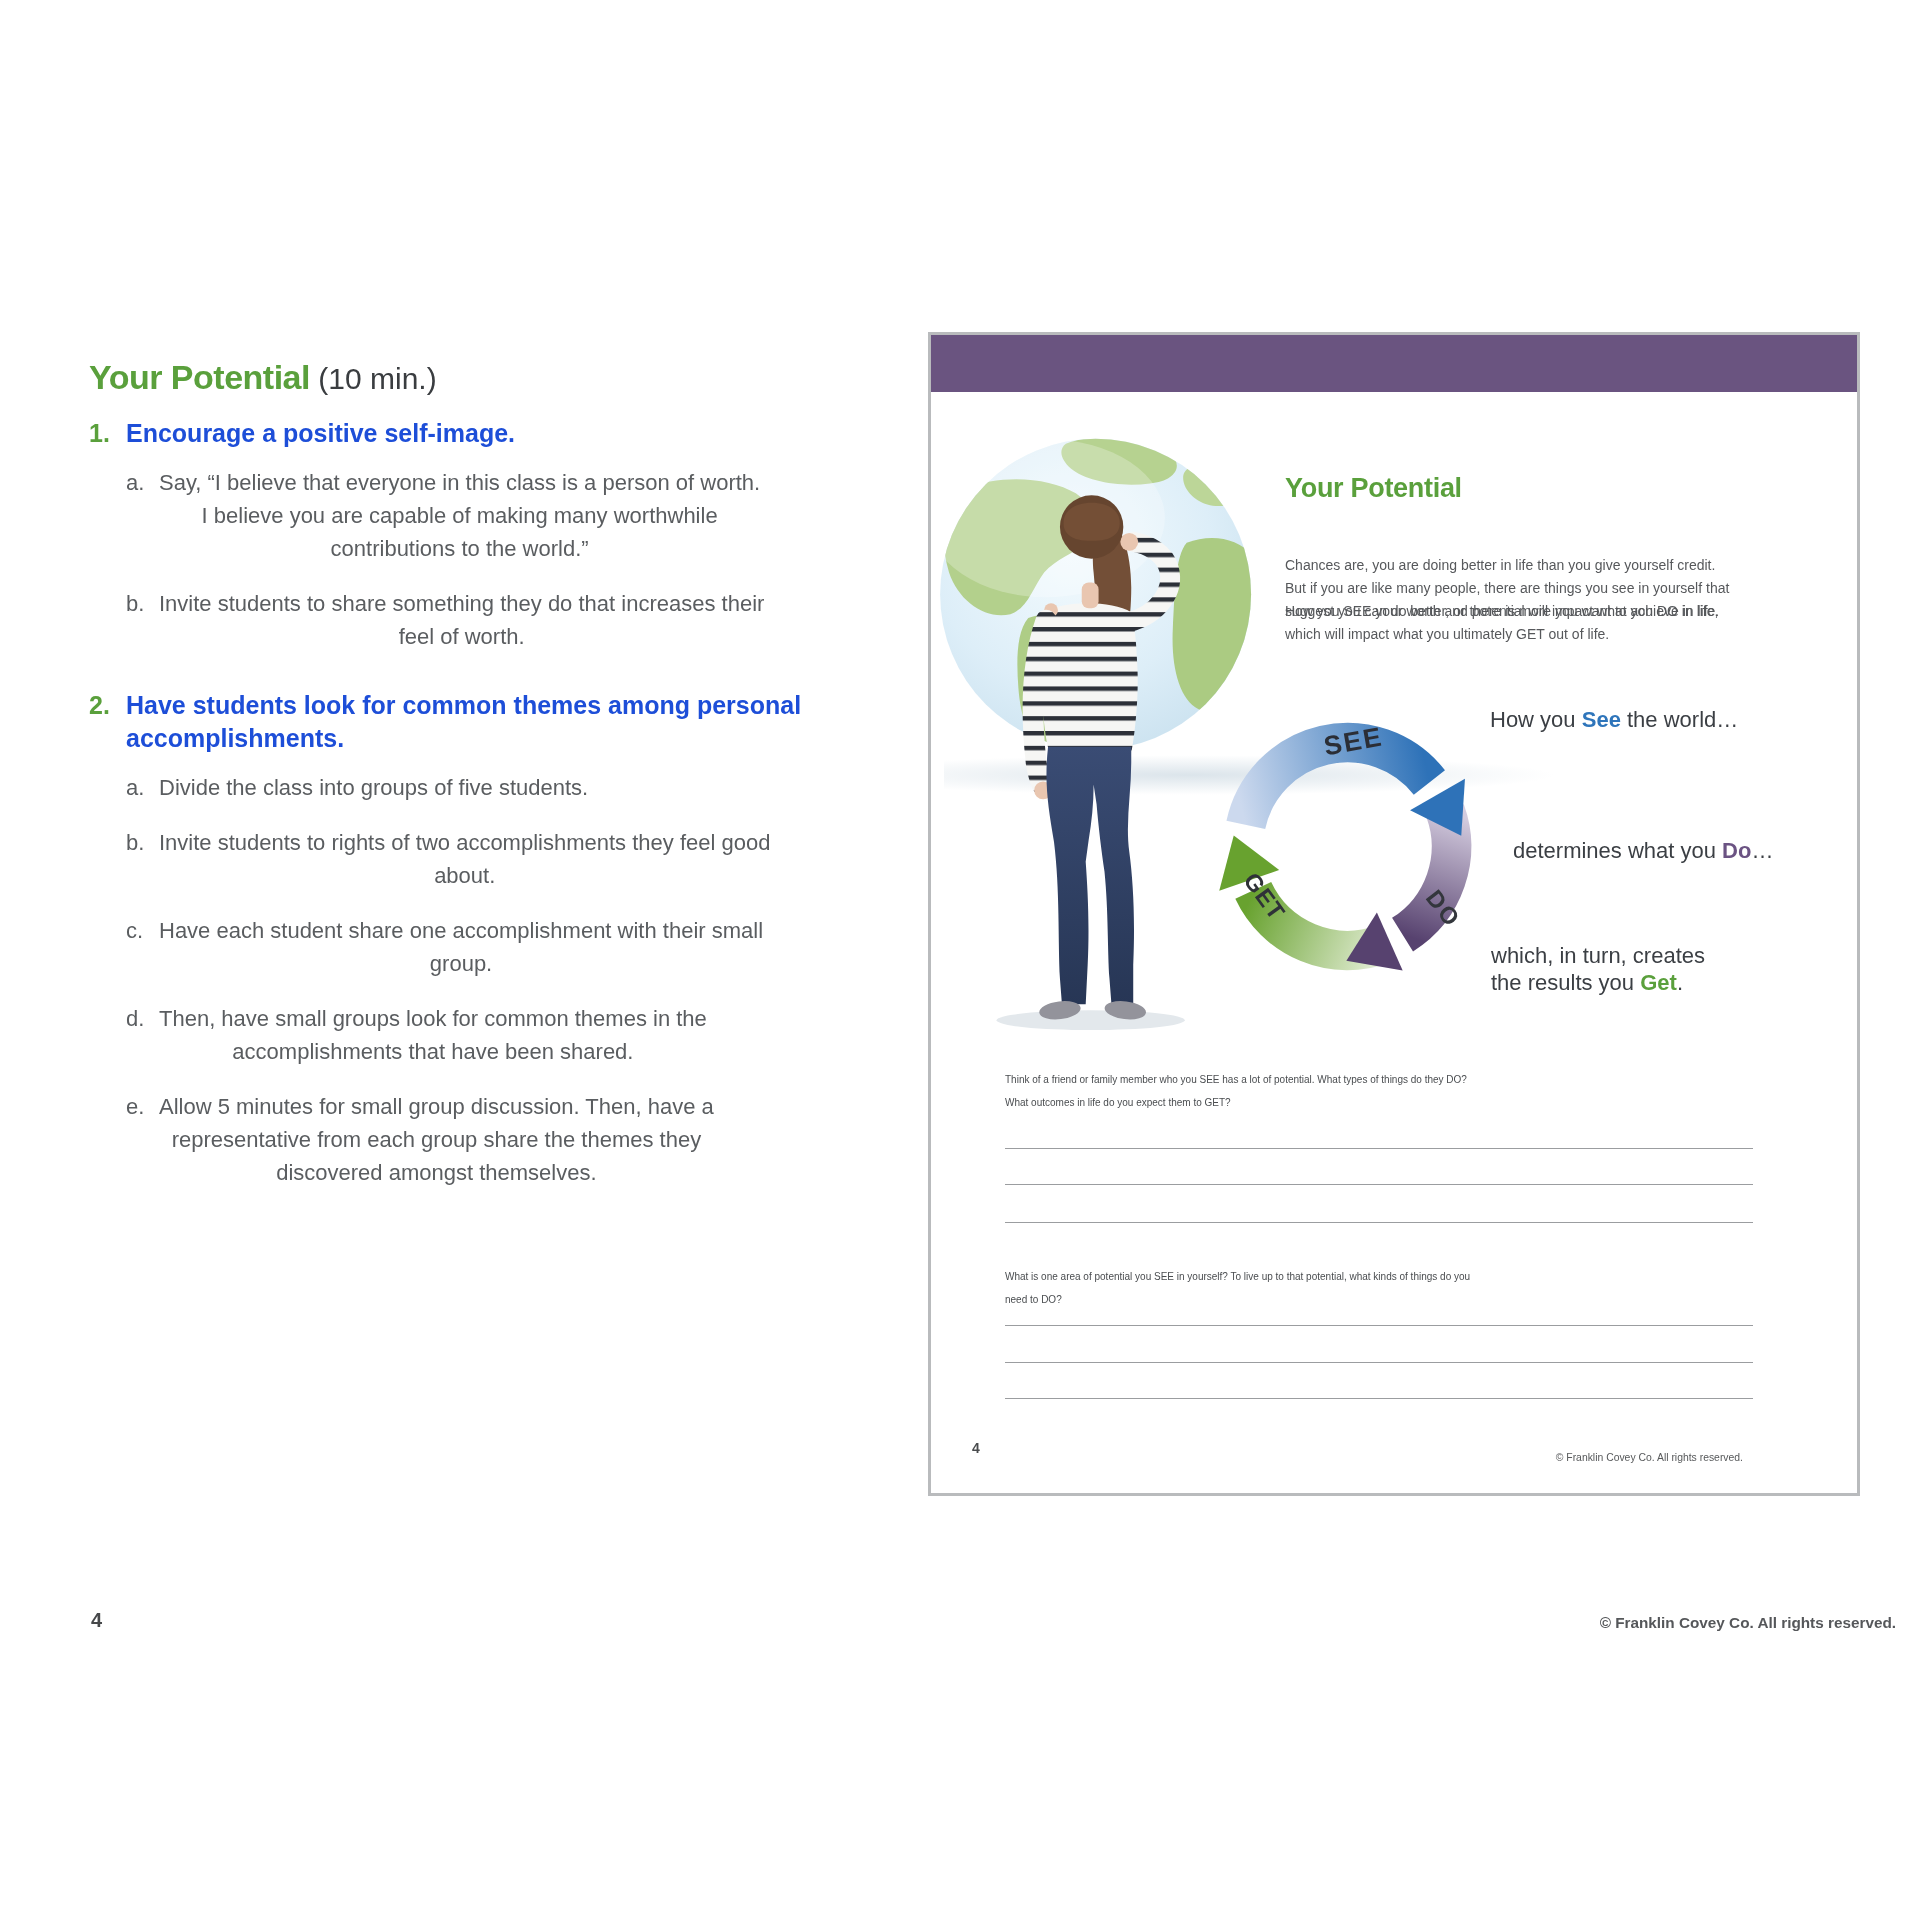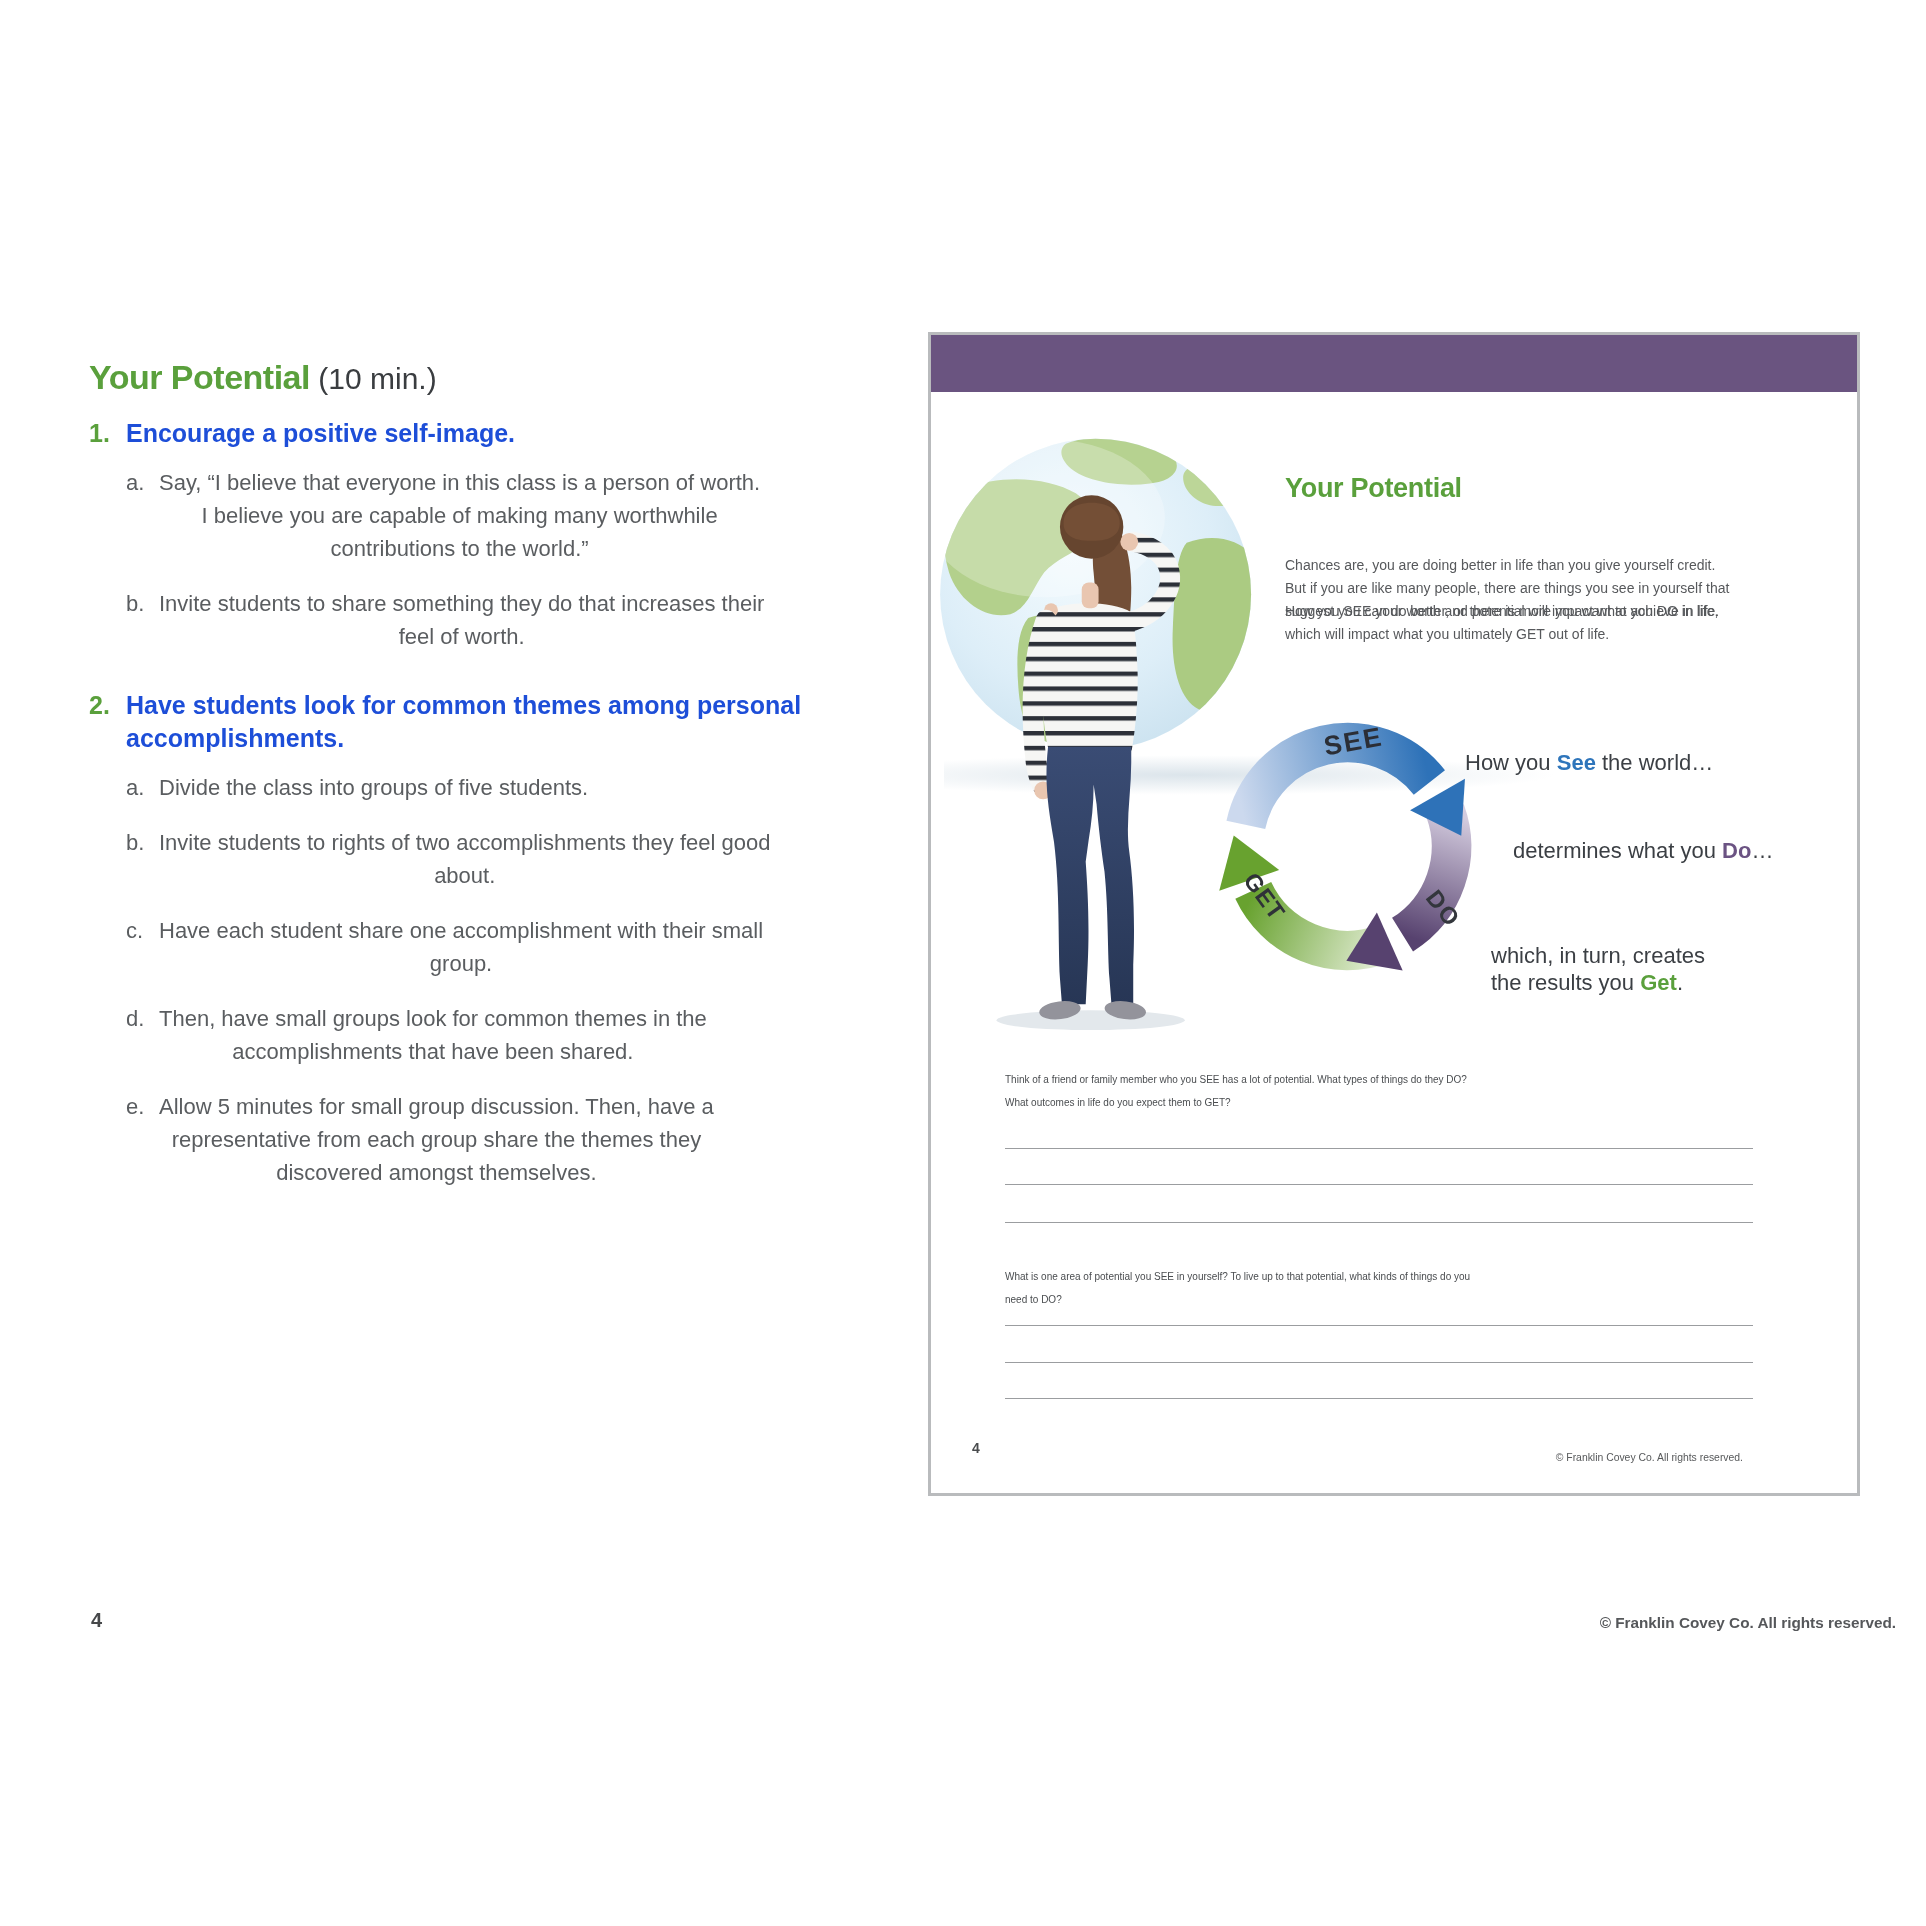--- a/index.html
+++ b/index.html
@@ -27,21 +27,21 @@
   .floor-shadow{position:absolute;left:13px;top:420px;width:614px;height:40px;
     background:radial-gradient(ellipse at 40% 50%, rgba(176,196,210,0.45), rgba(176,196,210,0) 70%);}
   .wb-title{position:absolute;left:354px;top:138px;font-size:27px;font-weight:bold;color:#5aa03c;letter-spacing:-0.3px;}
   .wb-intro{position:absolute;left:354px;width:535px;font-size:14px;line-height:23px;color:#56585b;white-space:pre-line;}
   .wb-intro1{top:198px;margin-top:21px;}
   .wb-intro2{top:265px;}
   .cycle{position:absolute;left:268px;top:363px;width:297px;height:297px;}
   .caption{position:absolute;font-size:22px;color:#3b3f44;line-height:27px;white-space:pre-line;}
   .kw{font-weight:bold;}
   .kw-see{color:#2e75bb}.kw-do{color:#6b5383}.kw-get{color:#5aa03c}
-  .cap-see{left:534px;top:371px;margin-top:43px;}
+  .cap-see{left:559px;top:371px;}
   .cap-do{left:582px;top:502px;}
   .cap-get{left:560px;top:607px;}
   .question{position:absolute;left:74px;width:752px;font-size:10px;line-height:23px;color:#4a4d50;white-space:pre-line;}
   .q1{top:733px;}
   .q2{top:902px;margin-top:28px;}
   .answer-line{position:absolute;left:74px;width:748px;height:0;border-top:1.5px solid #9b9da0;}
   .wb-pagenum{position:absolute;left:41px;top:1105px;font-size:14px;font-weight:bold;color:#4a4c4e;}
   .wb-copyright{position:absolute;right:114px;top:1117px;font-size:10.4px;color:#56585a;}
   
   .footer-pagenum{position:absolute;left:91px;top:1609px;font-size:20px;font-weight:bold;color:#46484a;}

